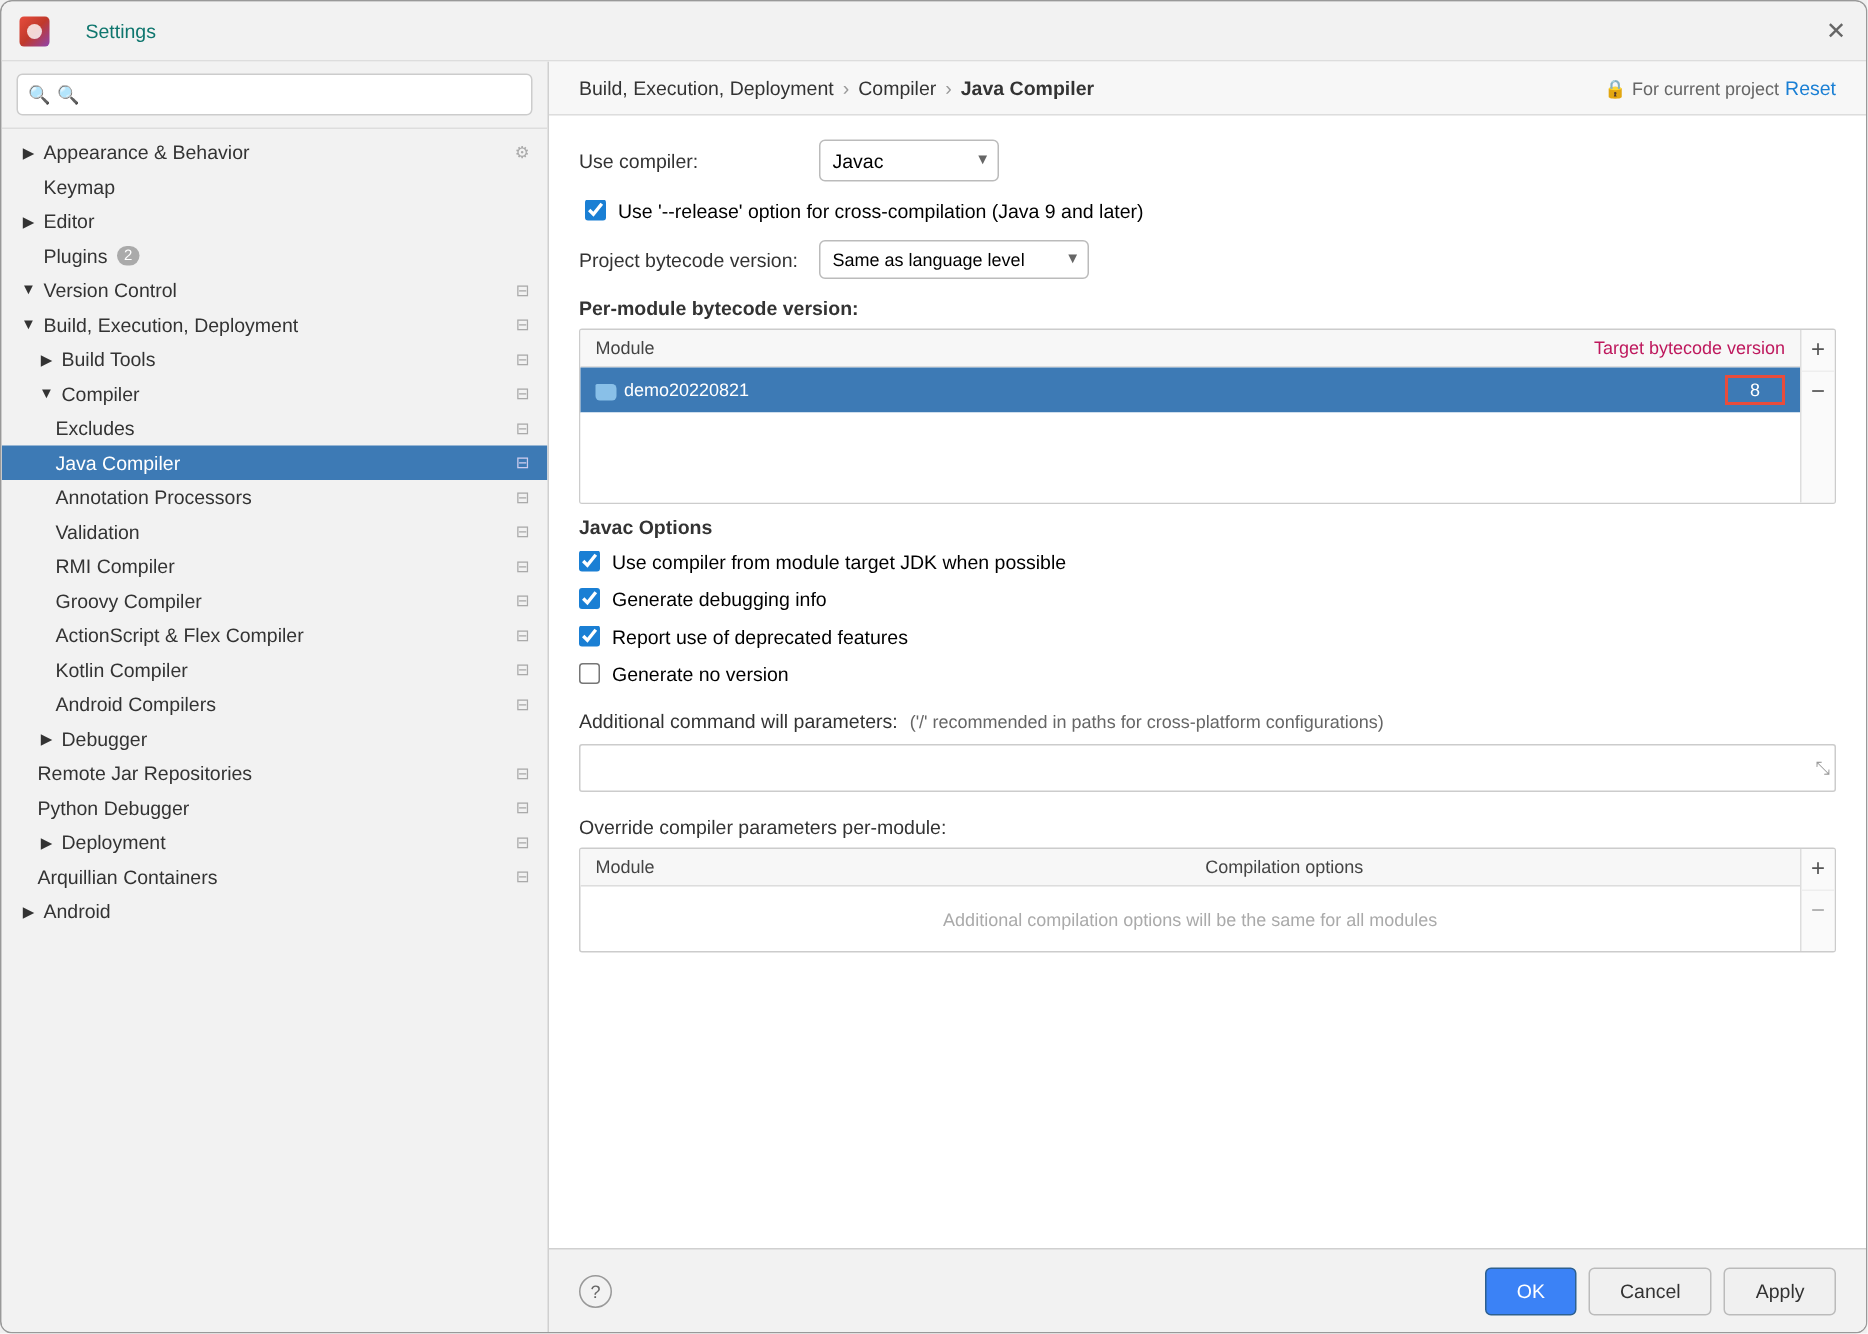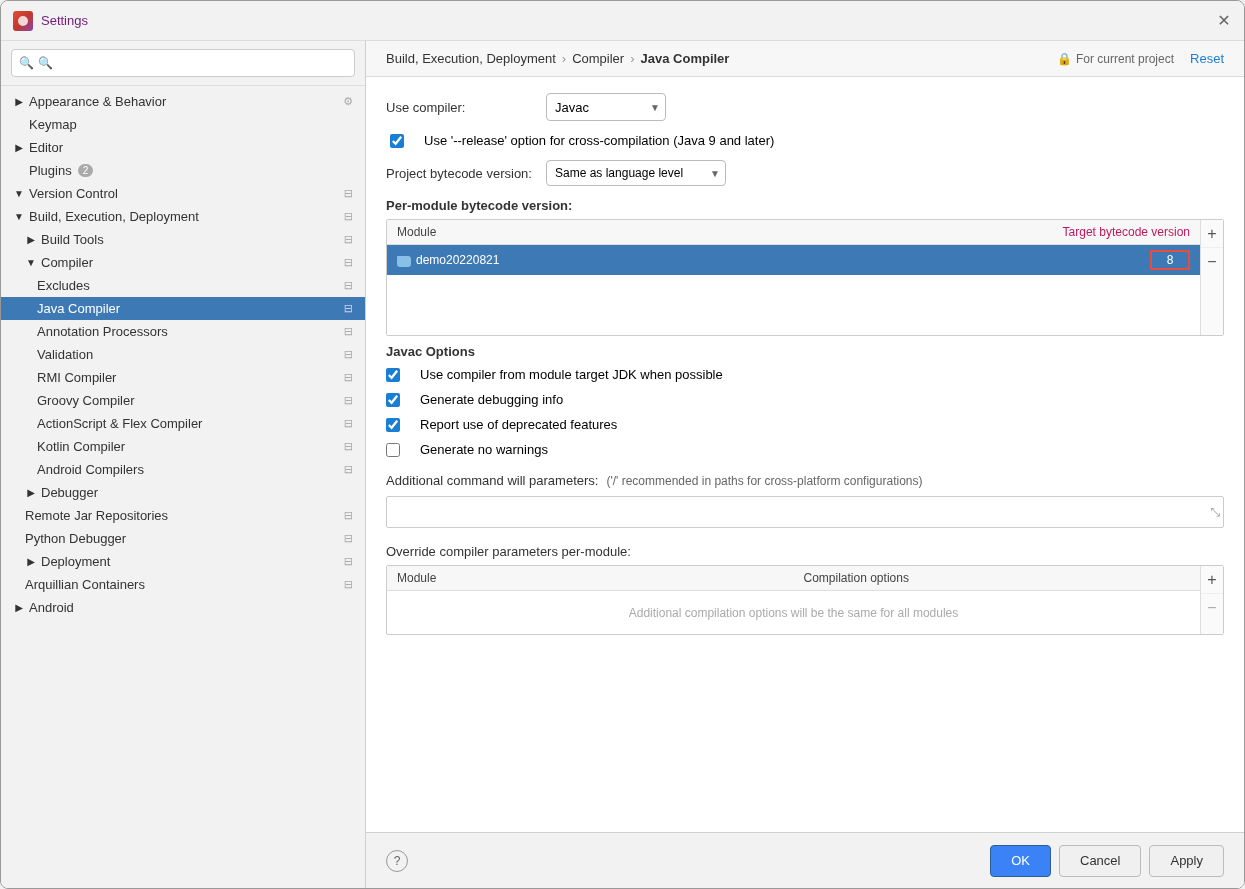--- a/index.html
+++ b/index.html
@@ -32,22 +32,23 @@
       margin-right: 8px;
       background: linear-gradient(135deg, #e74c3c 0%, #c0392b 50%, #8e44ad 100%);
       border-radius: 3px;
       display: flex;
       align-items: center;
       justify-content: center;
     }
     
     .title-bar-title {
       font-size: 13px;
-      color: #701a75;
+      color: #0f766e;
       flex: 1;
+      margin-left: 16px;
     }
     
     .title-bar-close {
       width: 16px;
       height: 16px;
       cursor: pointer;
       display: flex;
       align-items: center;
       justify-content: center;
       color: #666;
@@ -177,21 +178,21 @@
       font-size: 13px;
       color: #333;
     }
     
     .breadcrumb .sep { color: #999; }
     .breadcrumb .bold { font-weight: 600; }
     
     .header-right {
       display: flex;
       align-items: center;
-      gap: 16px;
+      gap: 4px;
     }
     
     .for-current-project {
       color: #666;
       font-size: 12px;
     }
     
     .reset-btn {
       color: #1a7fd4;
       font-size: 13px;
@@ -241,23 +242,23 @@
       right: 6px;
       top: 50%;
       transform: translateY(-50%);
       pointer-events: none;
       color: #666;
       font-size: 10px;
     }
     
     .checkbox-row {
       display: flex;
-      align-items: center;
+      align-items: flex-start;
       margin-bottom: 10px;
-      gap: 20px;
+      gap: 8px;
     }
     
     .checkbox-row input[type="checkbox"] {
       width: 14px;
       height: 14px;
       accent-color: #1a7fd4;
     }
     
     .section-title {
       font-size: 13px;
@@ -620,21 +621,21 @@
             <span>Generate debugging info</span>
           </div>
 
           <div class="checkbox-row">
             <input type="checkbox" checked="" style="">
             <span>Report use of deprecated features</span>
           </div>
 
           <div class="checkbox-row">
             <input type="checkbox" style="">
-            <span>Generate no warnings</span>
+            <span>Generate no version</span>
           </div>
         </div>
 
         <div class="additional-params">
           <div style="display:flex; align-items:baseline; gap:8px; margin-bottom:4px;">
             <span class="params-label">Additional command will parameters:</span>
             <span class="params-note">('/' recommended in paths for cross-platform configurations)</span>
           </div>
           <div class="params-input-wrapper">
             <input class="params-input" type="text" style="">

